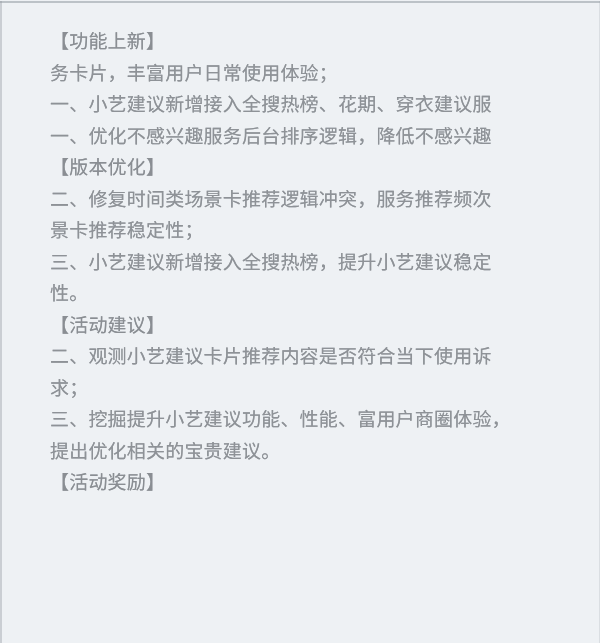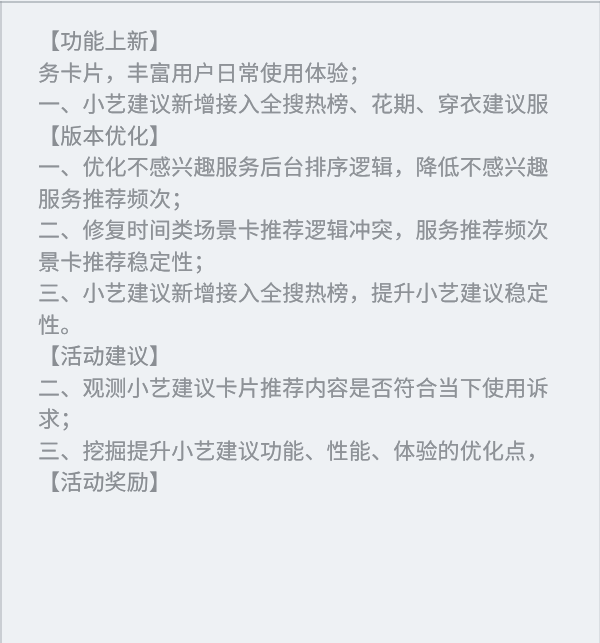--- a/index.html
+++ b/index.html
@@ -26,46 +26,47 @@
     background: rgba(148, 155, 162, 0.22);
   }
   .notes {
     position: absolute;
     top: 0; left: 0; right: 0;
     padding: 26px 16px 0 38px;
   }
   .line {
     height: 31.5px;
     line-height: 31.5px;
-    font-size: 22px;
+    font-size: 19px;
     letter-spacing: 0.2px;
     white-space: nowrap;
     color: #8e9297;
     text-shadow: 0 0 0.6px rgba(142, 147, 152, 0.75);
+    margin-left: 12px;
   }
   .line.header {
     color: #8a8e93;
   }
 </style>
 </head>
 <body>
 
 <div class="edge-top"></div>
 <div class="edge-left"></div>
 <div class="edge-right"></div>
 
 <main class="notes">
     <div class="line header">【功能上新】</div>
     <div class="line body">务卡片，丰富用户日常使用体验；</div>
     <div class="line body">一、小艺建议新增接入全搜热榜、花期、穿衣建议服</div>
+    <div class="line body">一、优化不感兴趣服务后台排序逻辑，降低不感兴趣</div>
     <div class="line header">【版本优化】</div>
-    <div class="line body">一、优化不感兴趣服务后台排序逻辑，降低不感兴趣</div>
-    <div class="line body">服务推荐频次；</div>
     <div class="line body">二、修复时间类场景卡推荐逻辑冲突，服务推荐频次</div>
     <div class="line body">景卡推荐稳定性；</div>
     <div class="line body">三、小艺建议新增接入全搜热榜，提升小艺建议稳定</div>
     <div class="line body">性。</div>
     <div class="line header">【活动建议】</div>
     <div class="line body">二、观测小艺建议卡片推荐内容是否符合当下使用诉</div>
     <div class="line body">求；</div>
-    <div class="line body">三、挖掘提升小艺建议功能、性能、体验的优化点，</div>
+    <div class="line body">三、挖掘提升小艺建议功能、性能、富用户商圈体验，</div>
+    <div class="line body">提出优化相关的宝贵建议。</div>
     <div class="line header clipped">【活动奖励】</div>
   </main>
 
 </body></html>

